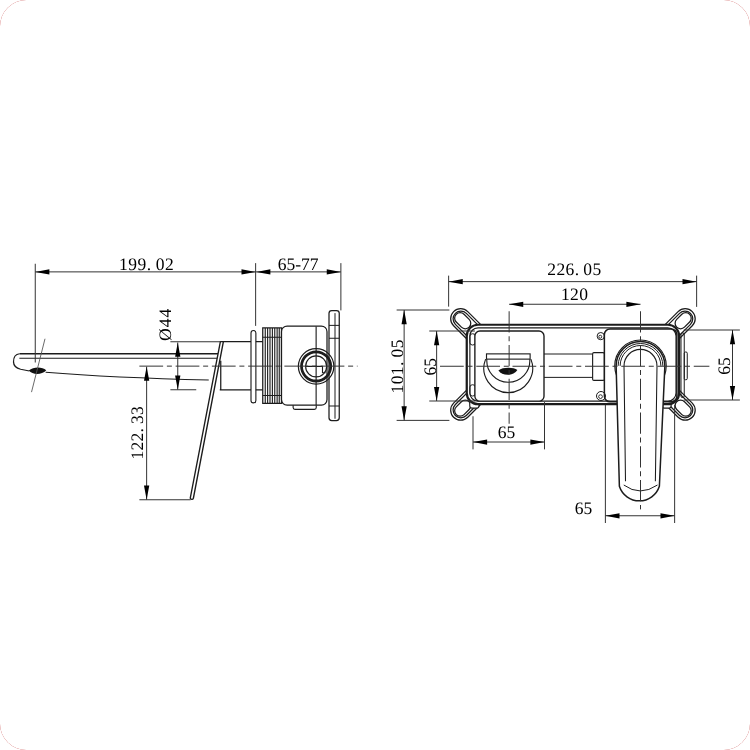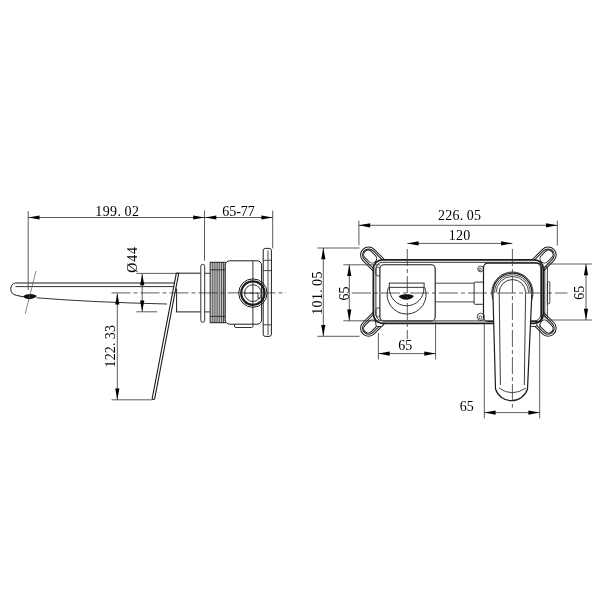--- a/index.html
+++ b/index.html
@@ -1,16 +1,16 @@
 <!DOCTYPE html>
 <html><head>
 <meta charset="utf-8">
 <style>
 html,body{margin:0;padding:0;background:#fff;}
-#page{width:600px;height:600px;position:relative;background:#b91c1c;overflow:hidden;}
+#page{width:600px;height:600px;position:relative;background:#b91c1c;overflow:hidden;border-radius:21px;}
 text{font-family:"Liberation Serif",serif;fill:#000;}
 </style>
 </head>
 <body>
 <div id="page">
 <svg width="600" height="600" viewBox="0 0 600 600">
 <rect x="0" y="0" width="600" height="600" fill="#fff"></rect>
 
 <g stroke="#1c1c1c" stroke-width="1" fill="none">
 

